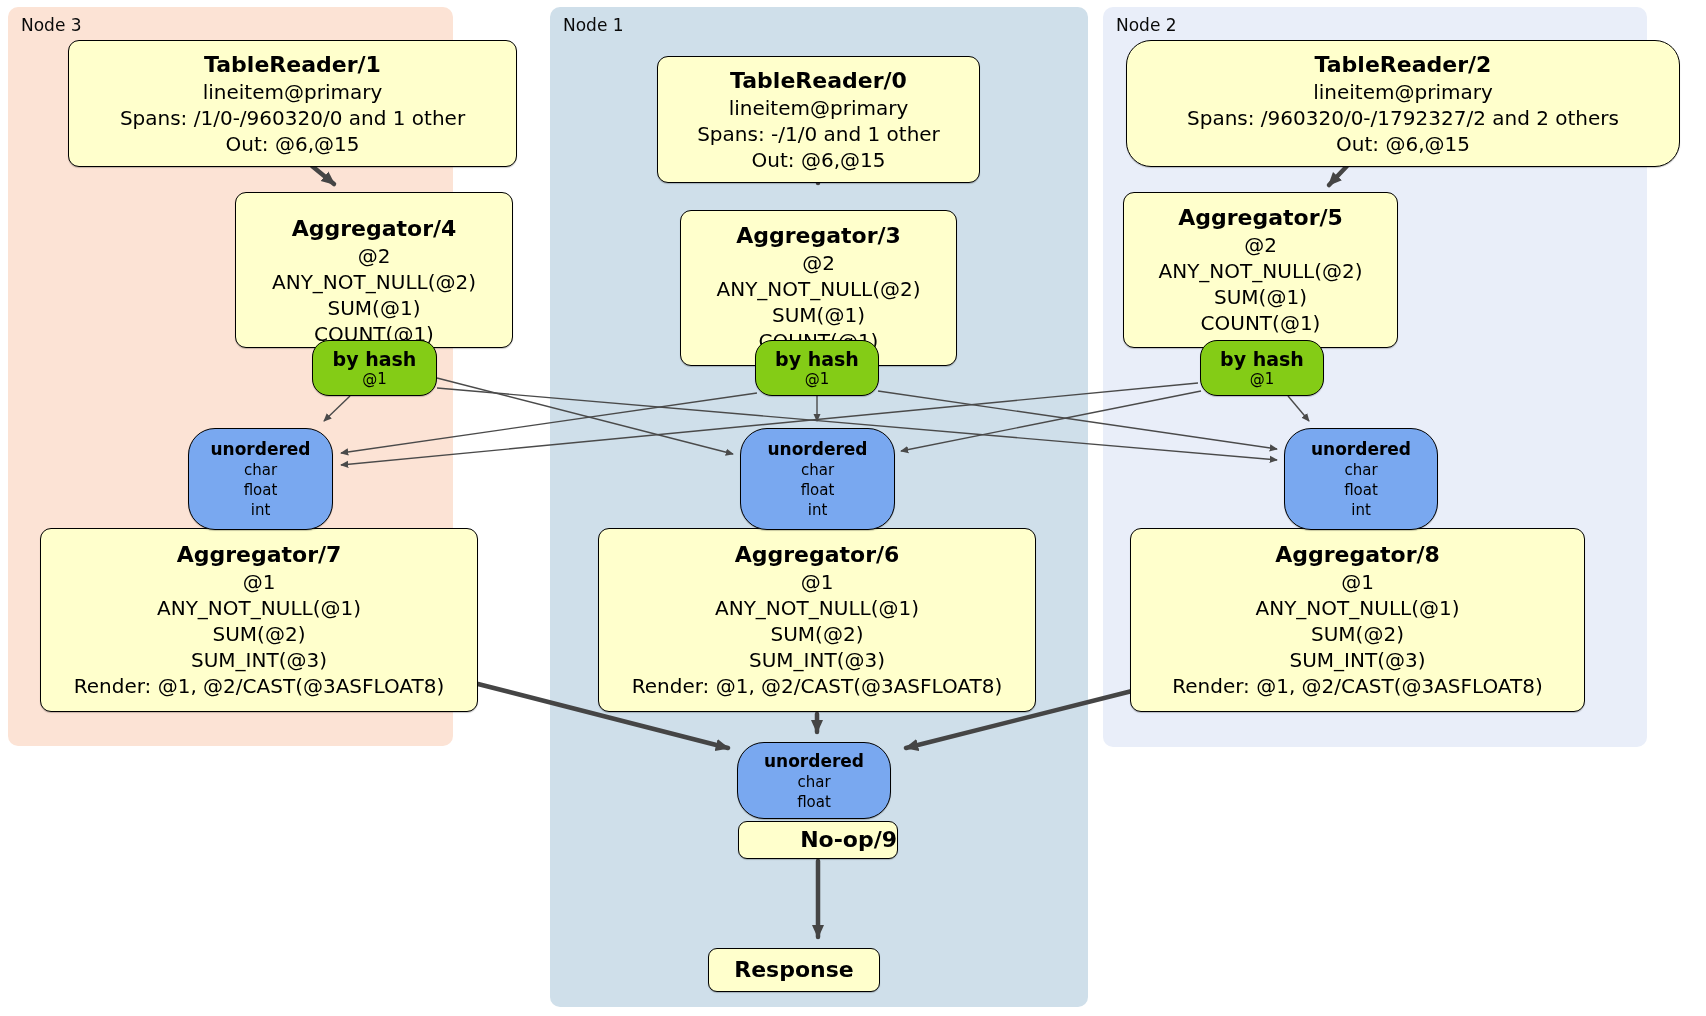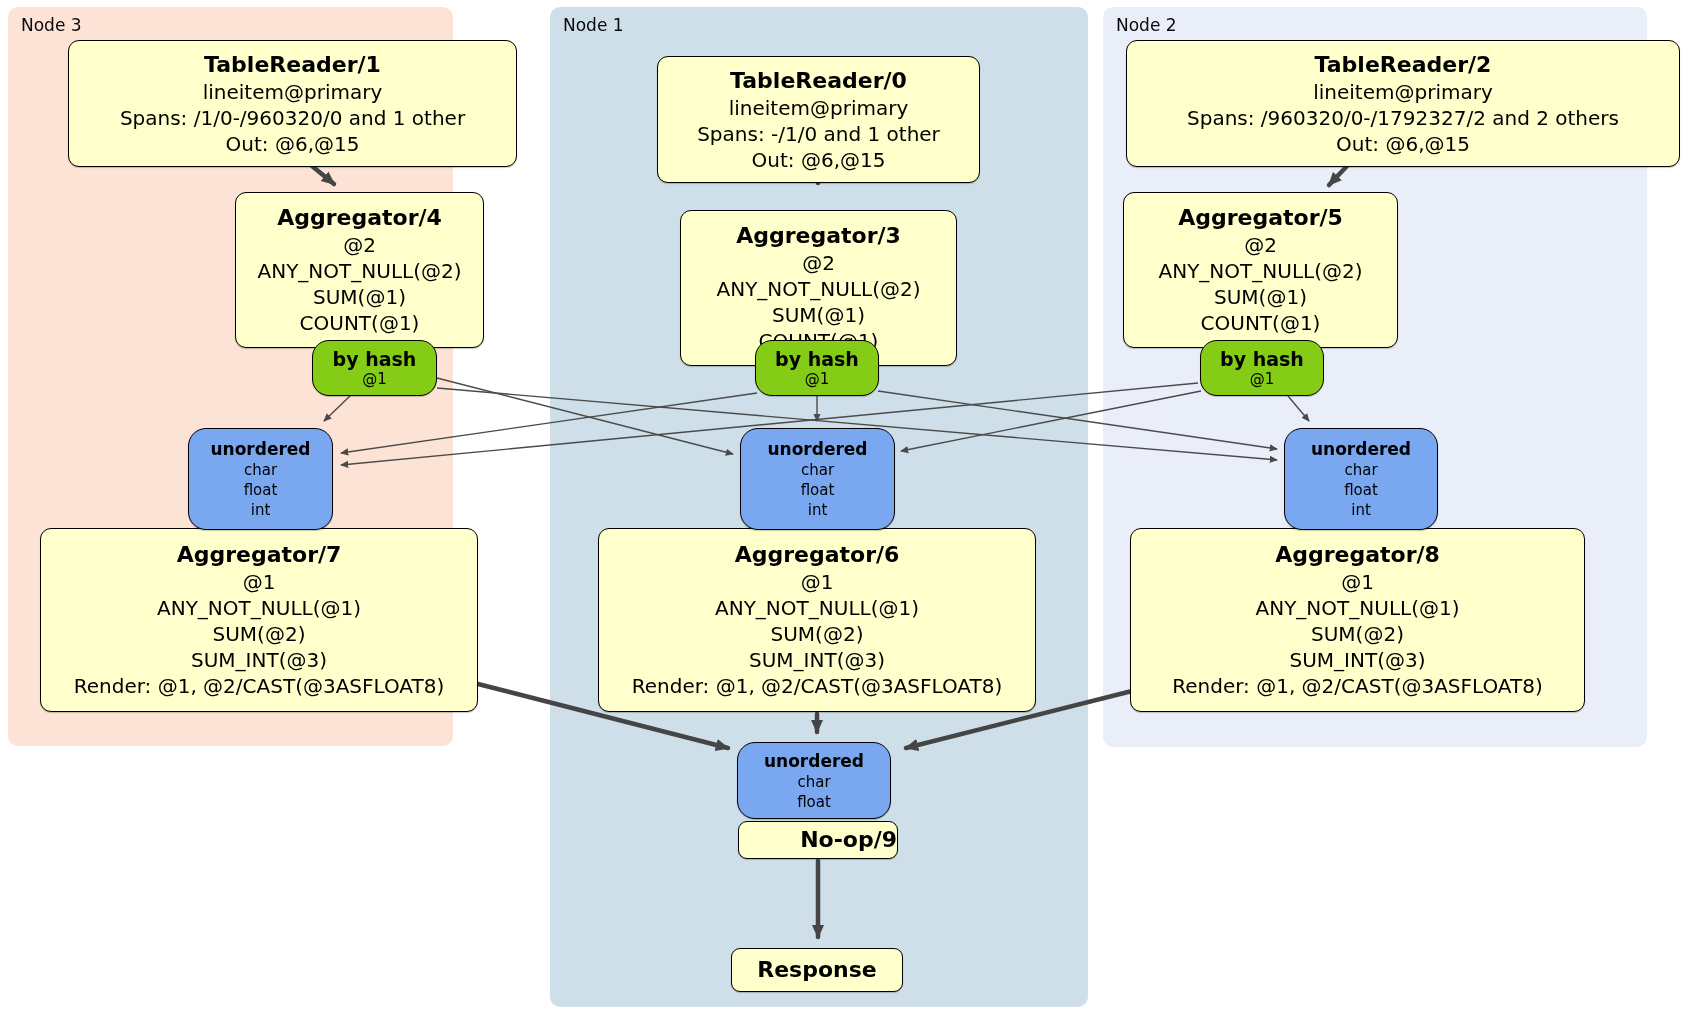--- a/index.html
+++ b/index.html
@@ -14,21 +14,21 @@
     position:absolute;z-index:3;box-sizing:border-box;
     display:flex;flex-direction:column;justify-content:center;align-items:center;
     border:1.6px solid #000;background:#ffffcc;border-radius:11px;
     text-align:center;box-shadow:0 1px 1px rgba(0,0,0,0.22);
   }
   .ptitle{font-size:22px;font-weight:bold;line-height:28px;white-space:nowrap;}
   .prow{font-size:20px;line-height:26px;white-space:nowrap;}
   .router{background:#84cc16;border-radius:17px;z-index:4;}
   .rtitle{font-size:19px;font-weight:bold;line-height:23px;white-space:nowrap;}
   .rdetail{font-size:15px;line-height:17px;white-space:nowrap;}
-  .sync{background:#79a8f0;border-radius:18px;z-index:4;}
+  .sync{background:#79a8f0;border-radius:27px;z-index:4;}
   .stitle{font-size:17px;font-weight:bold;line-height:22px;white-space:nowrap;}
   .srow{font-size:15px;line-height:20px;white-space:nowrap;}
 </style>
 </head>
 <body>
 
 <div class="canvas">
 
   <div class="panel" style="left:8px;top:7px;width:445px;height:739px;background:#fce3d5;text-decoration:underline;">
     <div class="panel-label">Node 3</div>
@@ -72,21 +72,21 @@
       <path d="M818,861 L818,937" marker-end="url(#ab)"></path>
     </g>
   </svg>
 
   <div class="box" style="left:68px;top:40px;width:449px;height:127px;">
     <div class="ptitle">TableReader/1</div>
     <div class="prow">lineitem@primary</div>
     <div class="prow">Spans: /1/0-/960320/0 and 1 other</div>
     <div class="prow">Out: @6,@15</div>
   </div>
-  <div class="box" style="left:235px;top:192px;width:249px;height:156px;">
+  <div class="box" style="left:235px;top:192px;width:278px;height:156px;justify-content:flex-end;">
     <div class="ptitle">Aggregator/4</div>
     <div class="prow">@2</div>
     <div class="prow">ANY_NOT_NULL(@2)</div>
     <div class="prow">SUM(@1)</div>
     <div class="prow">COUNT(@1)</div>
   </div>
   <div class="box router" style="left:312px;top:340px;width:125px;height:56px;">
     <div class="rtitle">by hash</div>
     <div class="rdetail">@1</div>
   </div>
@@ -137,25 +137,25 @@
     <div class="prow">Render: @1, @2/CAST(@3ASFLOAT8)</div>
   </div>
   <div class="box sync" style="left:737px;top:742px;width:154px;height:77px;">
     <div class="stitle">unordered</div>
     <div class="srow">char</div>
     <div class="srow">float</div>
   </div>
   <div class="box" style="left:738px;top:821px;width:160px;height:38px;border-radius:9px;align-items:flex-end;">
     <div class="ptitle">No-op/9</div>
   </div>
-  <div class="box" style="left:731px;top:948px;width:172px;height:44px;border-radius:9px;">
+  <div class="box" style="left:708px;top:948px;width:172px;height:44px;border-radius:9px;">
     <div class="ptitle">Response</div>
   </div>
 
-  <div class="box" style="left:1126px;top:40px;width:554px;height:127px;">
+  <div class="box" style="left:1126px;top:40px;width:554px;height:127px;border-radius:25px;">
     <div class="ptitle">TableReader/2</div>
     <div class="prow">lineitem@primary</div>
     <div class="prow">Spans: /960320/0-/1792327/2 and 2 others</div>
     <div class="prow">Out: @6,@15</div>
   </div>
   <div class="box" style="left:1123px;top:192px;width:275px;height:156px;">
     <div class="ptitle">Aggregator/5</div>
     <div class="prow">@2</div>
     <div class="prow">ANY_NOT_NULL(@2)</div>
     <div class="prow">SUM(@1)</div>

